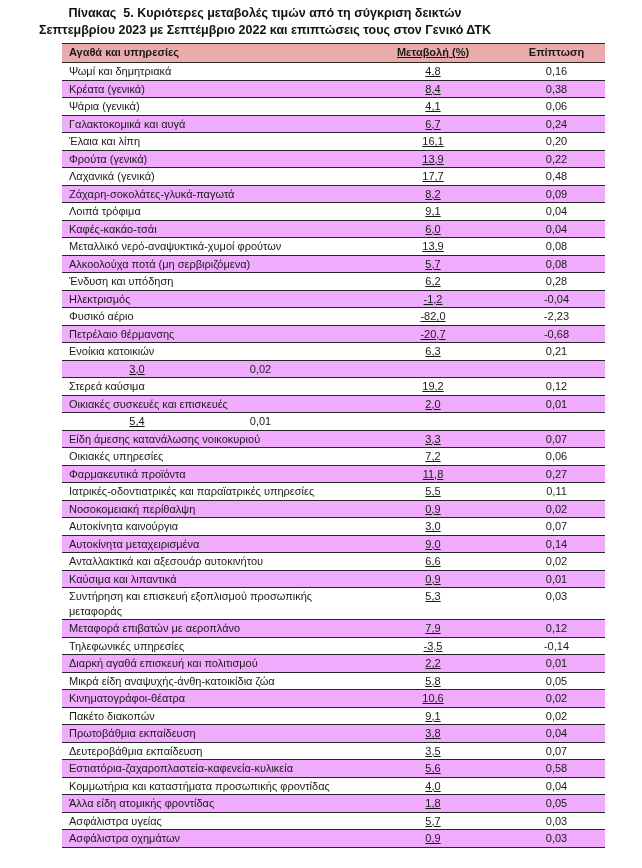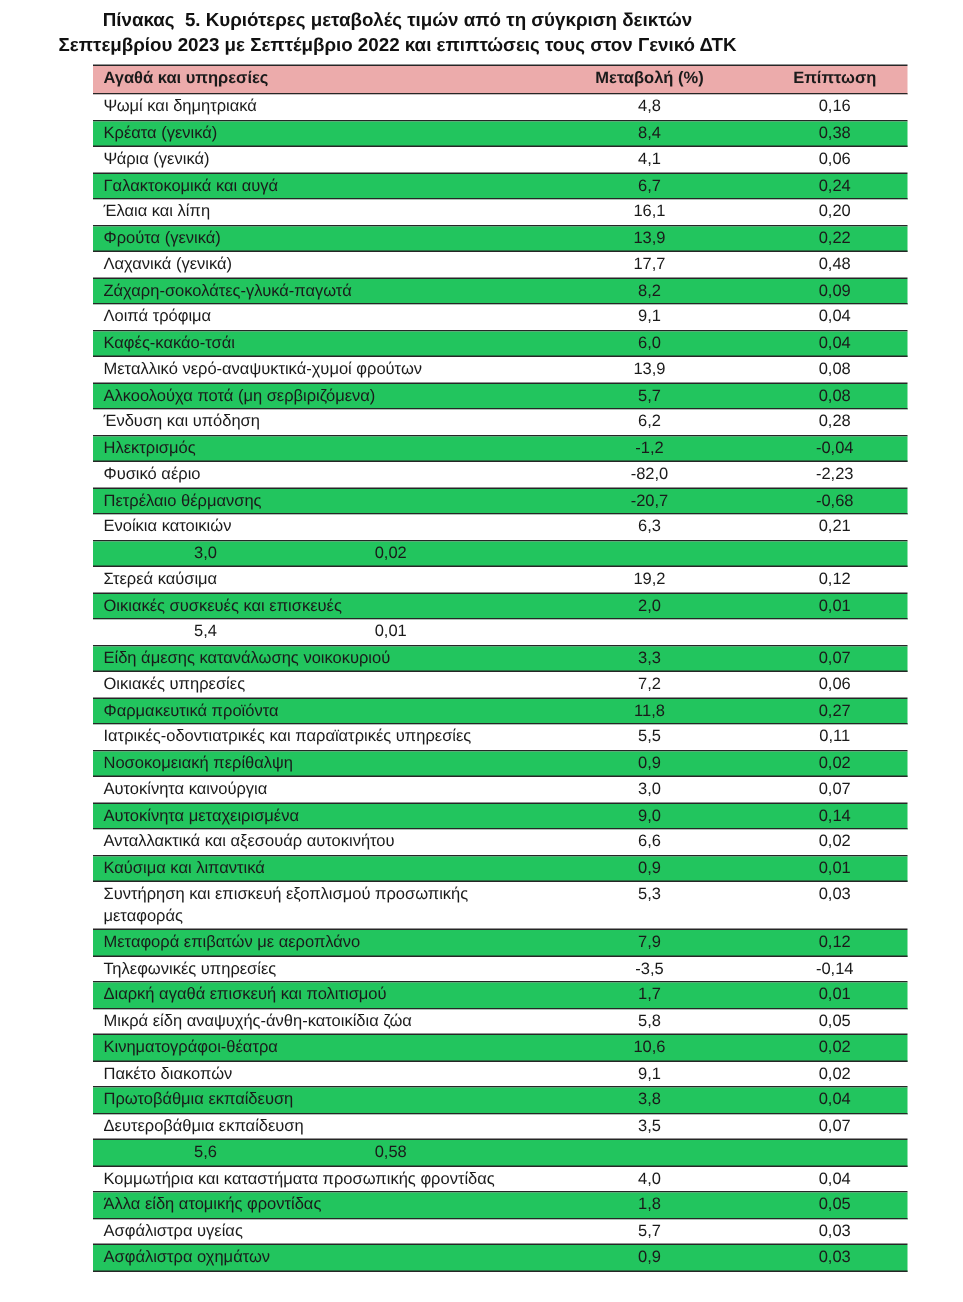--- a/index.html
+++ b/index.html
@@ -29,37 +29,37 @@
     border-top:1px solid #262626;
     font-size:11px;
   }
   .trow{
     display:flex;
     align-items:flex-start;
     border-bottom:1px solid #262626;
     background:#ffffff;
     min-height:16.5px;
   }
-  .trow.alt{ background:#22c55e; }
+  .trow.alt{ background:#f0abfc; }
   .trow.header{
     background:#ecabab;
     font-weight:bold;
     border-bottom:1.5px solid #262626;
     min-height:18px;
   }
   .cell{ line-height:14.5px; padding:1px 0; }
   .c1{
     flex:1 1 auto;
     padding-left:7px;
     max-width:296px;
     white-space:nowrap;
     overflow:visible;
   }
   .c1.wrap{ white-space:normal; }
-  .c2{ width:150px; text-align:center; flex:0 0 auto; }
+  .c2{ width:150px; text-align:center; flex:0 0 auto;text-decoration:underline; }
   .c3{ width:97px;  text-align:center; flex:0 0 auto; }
 </style>
 </head>
 <body>
 
 <div class="page">
 
   <div class="title-block">
     <div class="title-line">Πίνακας  5. Κυριότερες μεταβολές τιμών από τη σύγκριση δεικτών</div>
     <div class="title-line">Σεπτεμβρίου 2023 με Σεπτέμβριο 2022 και επιπτώσεις τους στον Γενικό ΔΤΚ</div>
@@ -230,21 +230,21 @@
           <div class="cell c2">7,9</div>
           <div class="cell c3">0,12</div>
         </div>
         <div class="trow">
           <div class="cell c1">Τηλεφωνικές υπηρεσίες</div>
           <div class="cell c2">-3,5</div>
           <div class="cell c3">-0,14</div>
         </div>
         <div class="trow alt">
           <div class="cell c1">Διαρκή αγαθά επισκευή και πολιτισμού</div>
-          <div class="cell c2">1,7</div>
+          <div class="cell c2">2,2</div>
           <div class="cell c3">0,01</div>
         </div>
         <div class="trow">
           <div class="cell c1">Μικρά είδη αναψυχής-άνθη-κατοικίδια ζώα</div>
           <div class="cell c2">5,8</div>
           <div class="cell c3">0,05</div>
         </div>
         <div class="trow alt">
           <div class="cell c1">Κινηματογράφοι-θέατρα</div>
           <div class="cell c2">10,6</div>
@@ -259,20 +259,21 @@
           <div class="cell c1">Πρωτοβάθμια εκπαίδευση</div>
           <div class="cell c2">3,8</div>
           <div class="cell c3">0,04</div>
         </div>
         <div class="trow">
           <div class="cell c1">Δευτεροβάθμια εκπαίδευση</div>
           <div class="cell c2">3,5</div>
           <div class="cell c3">0,07</div>
         </div>
         <div class="trow alt">
+          <div class="cell c1">Εστιατόρια-ζαχαροπλαστεία-καφενεία-κυλικεία</div>
           <div class="cell c2">5,6</div>
           <div class="cell c3">0,58</div>
         </div>
         <div class="trow">
           <div class="cell c1">Κομμωτήρια και καταστήματα προσωπικής φροντίδας</div>
           <div class="cell c2">4,0</div>
           <div class="cell c3">0,04</div>
         </div>
         <div class="trow alt">
           <div class="cell c1">Άλλα είδη ατομικής φροντίδας</div>

